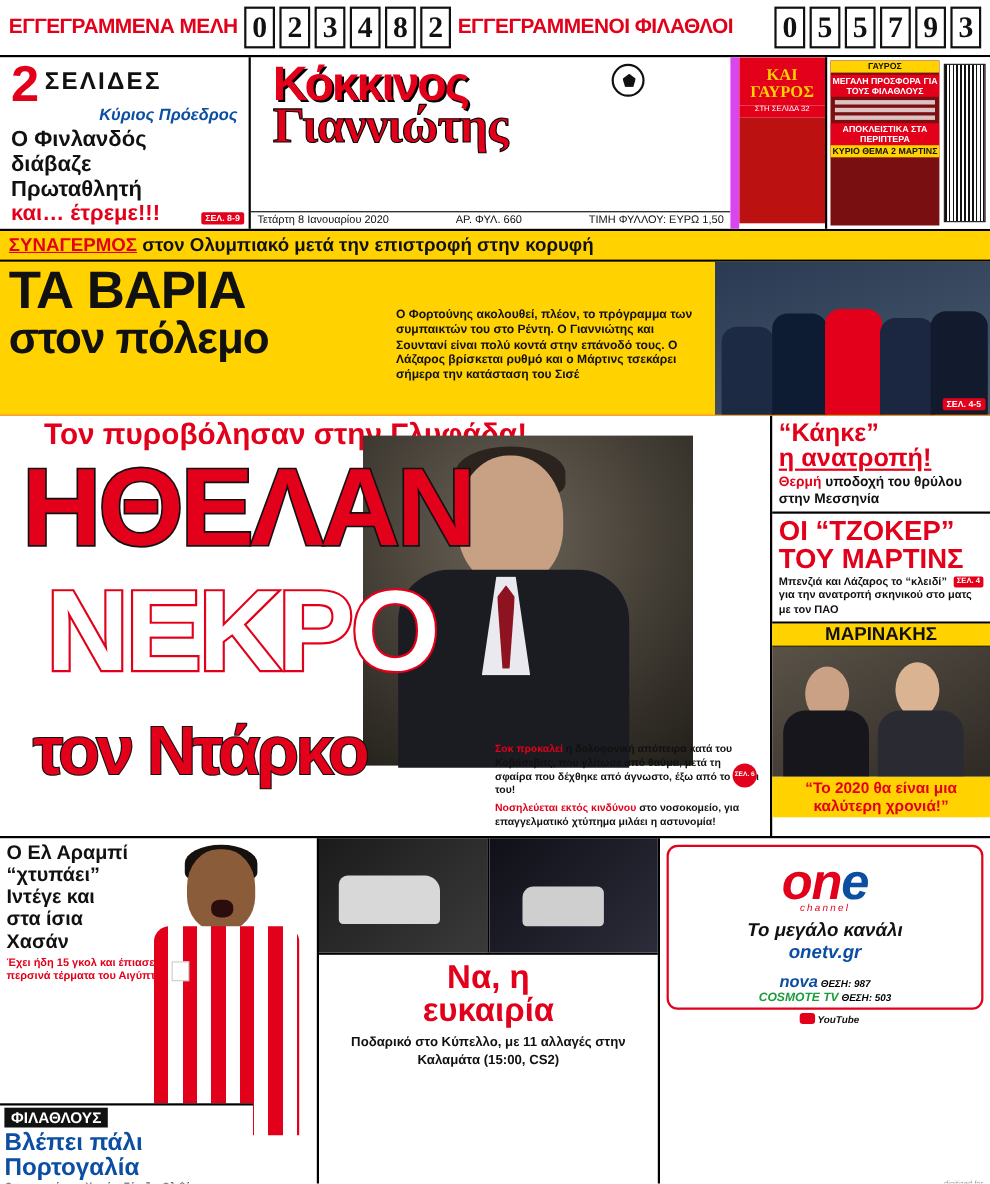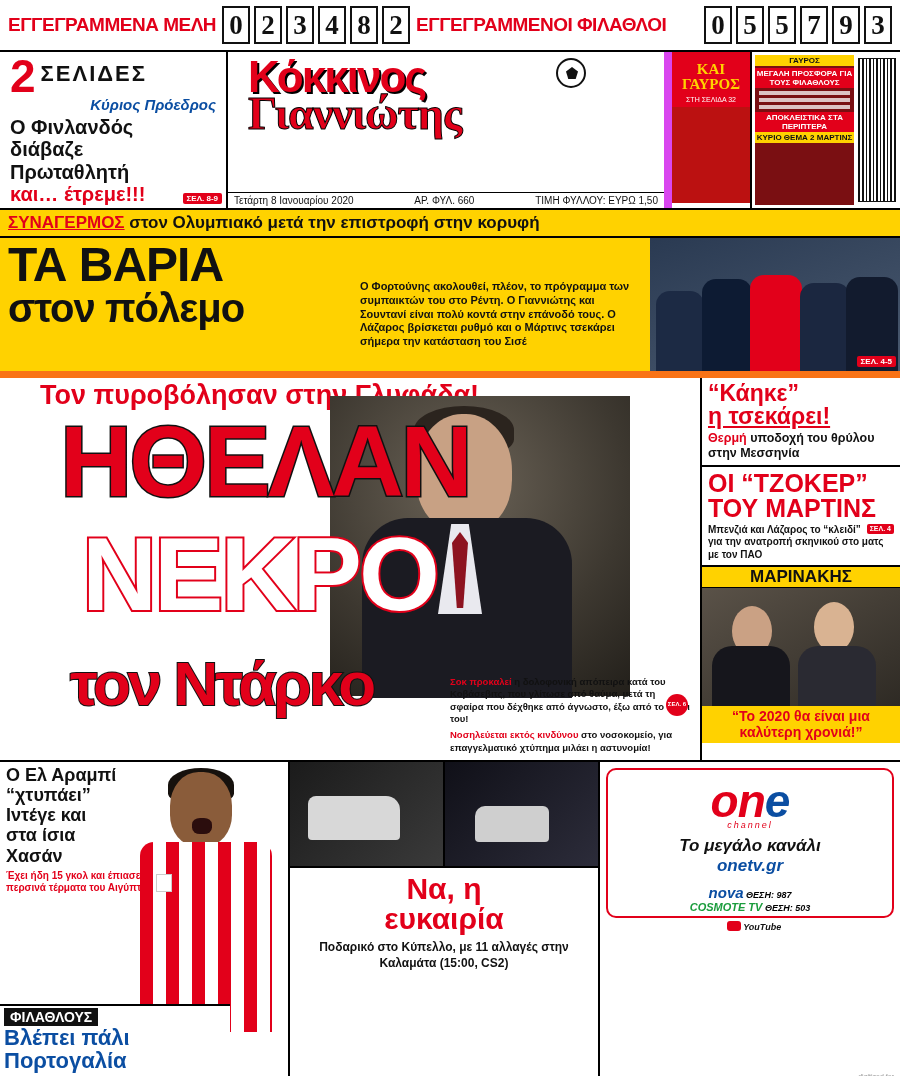--- a/index.html
+++ b/index.html
@@ -128,21 +128,21 @@
   
   .alarm {
     background: #ffd200; border-bottom: 2px solid #000;
     padding: 3px 8px; font-size: 17px; font-weight: bold; color: #111;
   }
   .alarm .kw { color: #e2001a; text-decoration: underline; }
 
   
   .opla {
     display: flex; background: #ffd200; height: 140px;
-    border-bottom: 7px solid #f97316;
+    border-bottom: 1px solid #f97316;
   }
   .opla-left { width: 360px; padding: 4px 8px; }
   .opla-l1 {
     font-size: 48px; font-weight: bold; color: #111;
     line-height: 0.95; letter-spacing: -1px;
   }
   .opla-l2 {
     font-size: 40px; font-weight: bold; color: #111;
     line-height: 1.0; letter-spacing: -1px;
   }
@@ -195,21 +195,21 @@
   }
   .man-tie {
     position: absolute; left: 122px; top: 136px; width: 16px; height: 76px;
     background: #8d1320; clip-path: polygon(50% 0,100% 14%,70% 100%,30% 100%,0 14%);
   }
 
   .hl {
     position: absolute; font-weight: bold; color: #e2001a;
     -webkit-text-stroke: 3px #111;
     paint-order: stroke fill;
-    letter-spacing: -3px; line-height: 0.9; margin-left: 40px;
+    letter-spacing: -3px; line-height: 0.9;
   }
   .hl1 { left: 20px; top: 38px; font-size: 100px; }
   .hl2 { left: 42px; top: 150px; font-size: 104px; color:#fff; -webkit-text-stroke: 4px #e2001a; }
   .hl3 { left: 30px; top: 278px; font-size: 62px; -webkit-text-stroke: 2px #111; }
 
   .blurb {
     position: absolute; left: 450px; bottom: 6px; width: 240px;
     font-size: 9.5px; font-weight: bold; color: #111; line-height: 1.3;
   }
   .blurb .r { color: #e2001a; }
@@ -433,21 +433,21 @@
         <p style="margin-top:4px;"><span class="r">Νοσηλεύεται εκτός κινδύνου</span><span> στο νοσοκομείο, για επαγγελματικό χτύπημα μιλάει η αστυνομία!</span></p>
         <div class="blurb-tel">ΣΕΛ. 6</div>
       </div>
     </div>
 
     <div class="rail">
       <div class="rail-box">
         <div class="rb-t1">
           <span class="r">“Κάηκε”</span>
         </div>
-        <div class="rb-t1"><span class="u">η τσεκάρει!</span></div>
+        <div class="rb-t1"><span class="u">η ανατροπή!</span></div>
         <div class="rb-body">
           <span class="r">Θερμή</span><span> υποδοχή του θρύλου στην Μεσσηνία</span>
         </div>
       </div>
 
       <div class="rail-box">
         <div class="rb-tzoker">ΟΙ “ΤΖΟΚΕΡ”</div>
         <div class="rb-tzoker">ΤΟΥ ΜΑΡΤΙΝΣ</div>
         <div class="rb-small">
           <span class="tel-badge">ΣΕΛ. 4</span>

